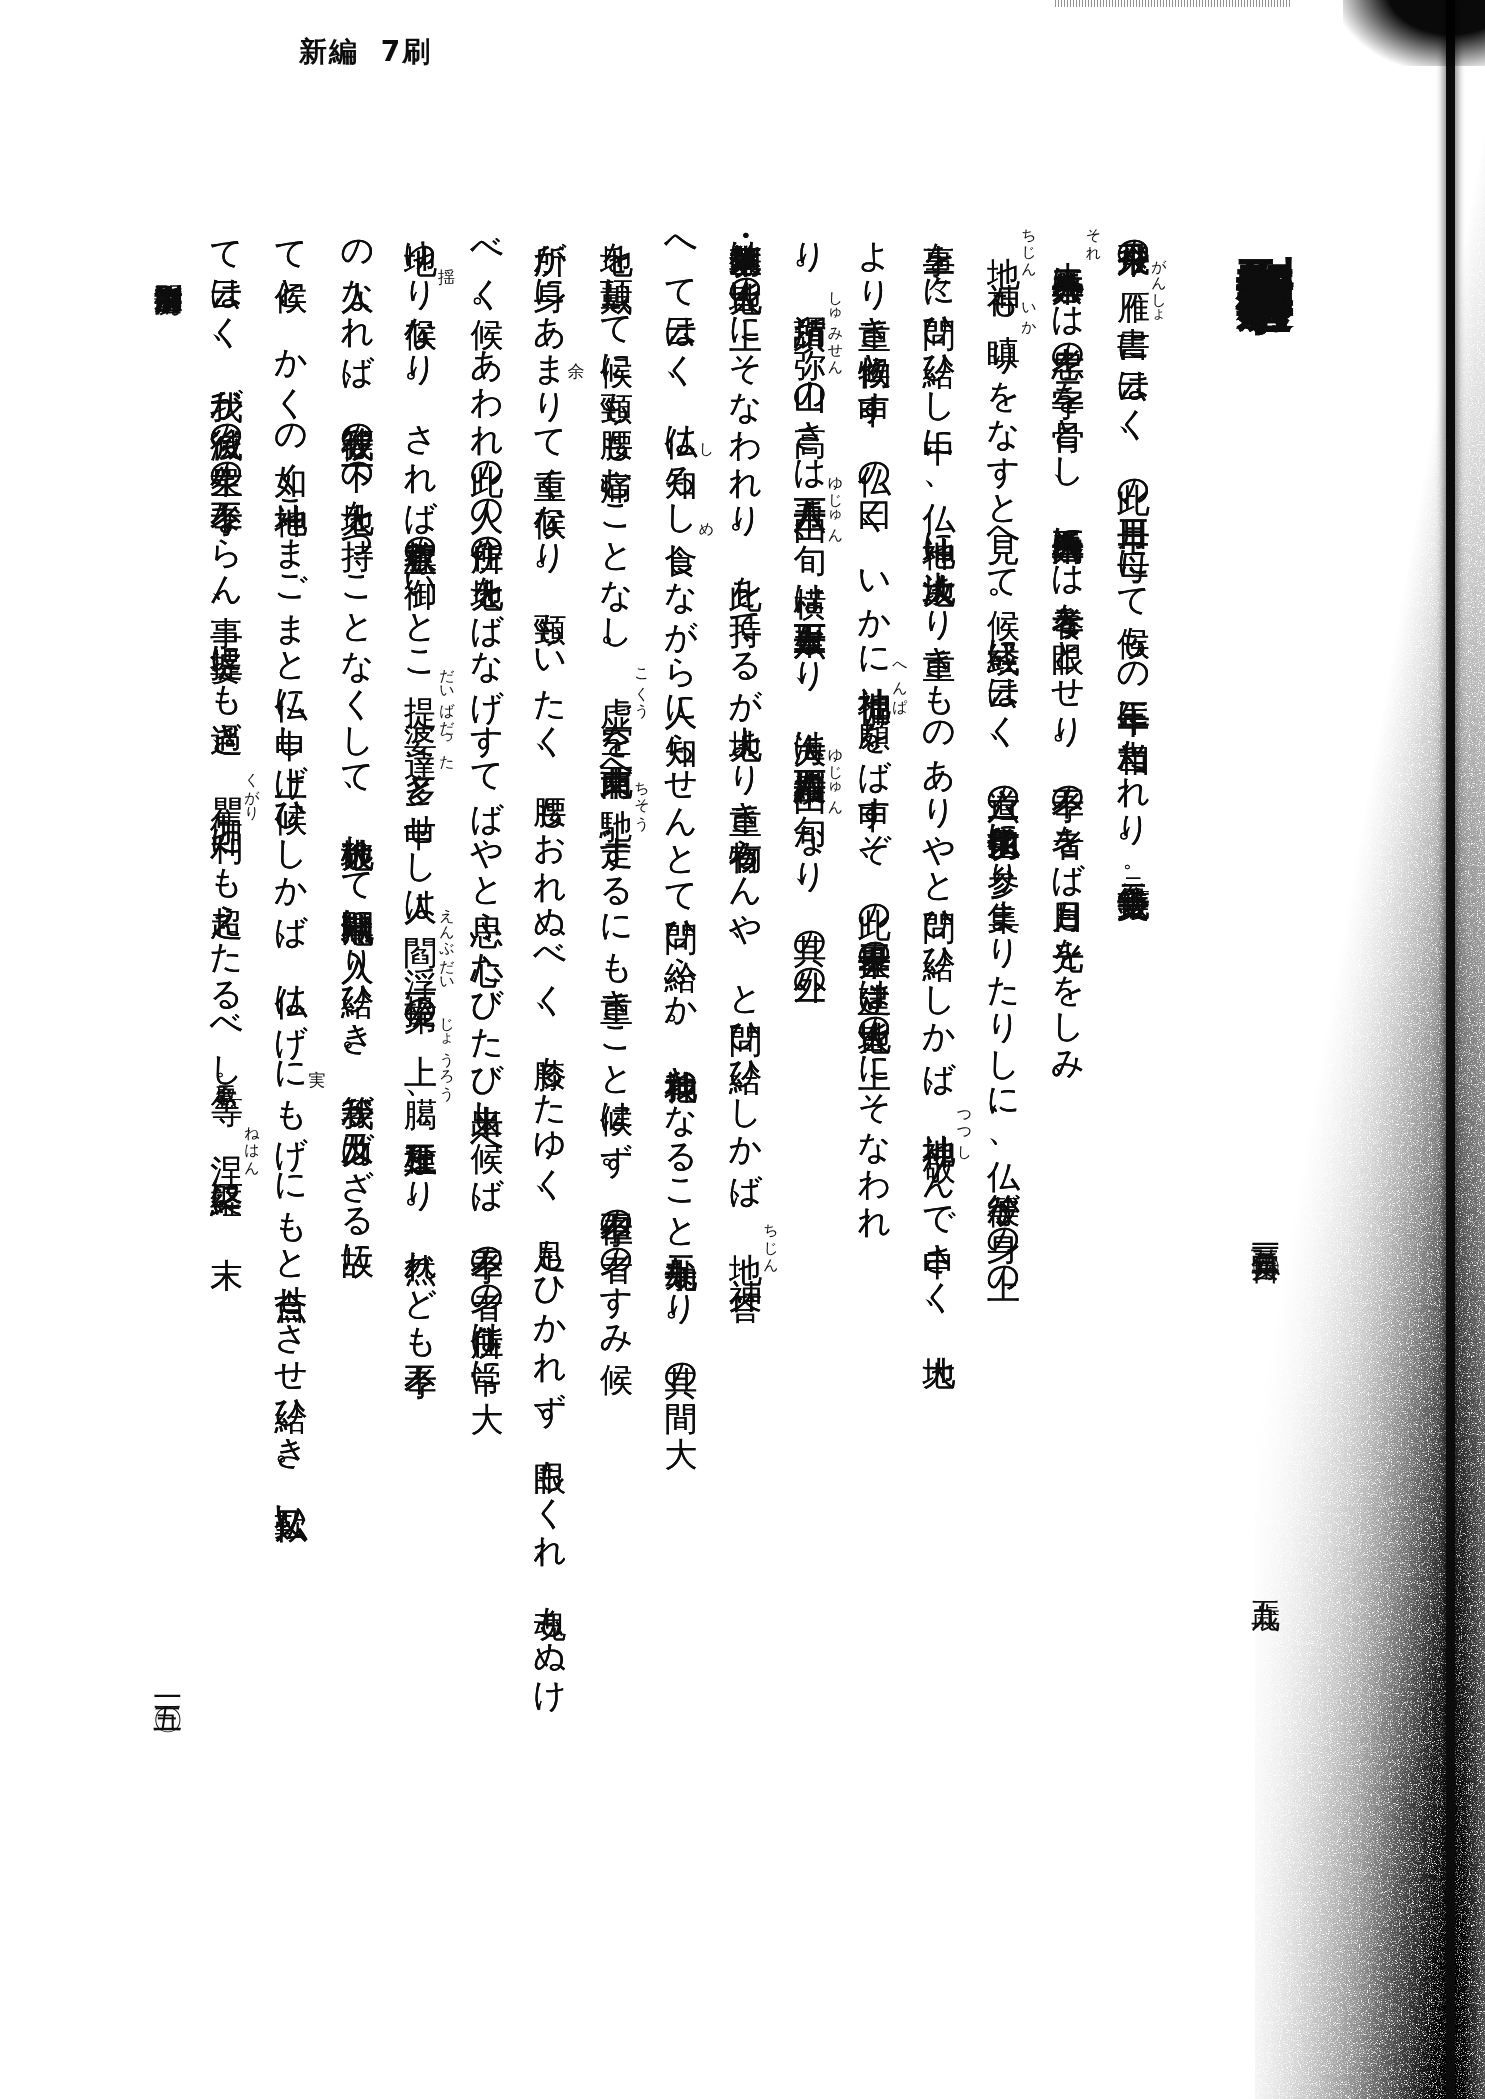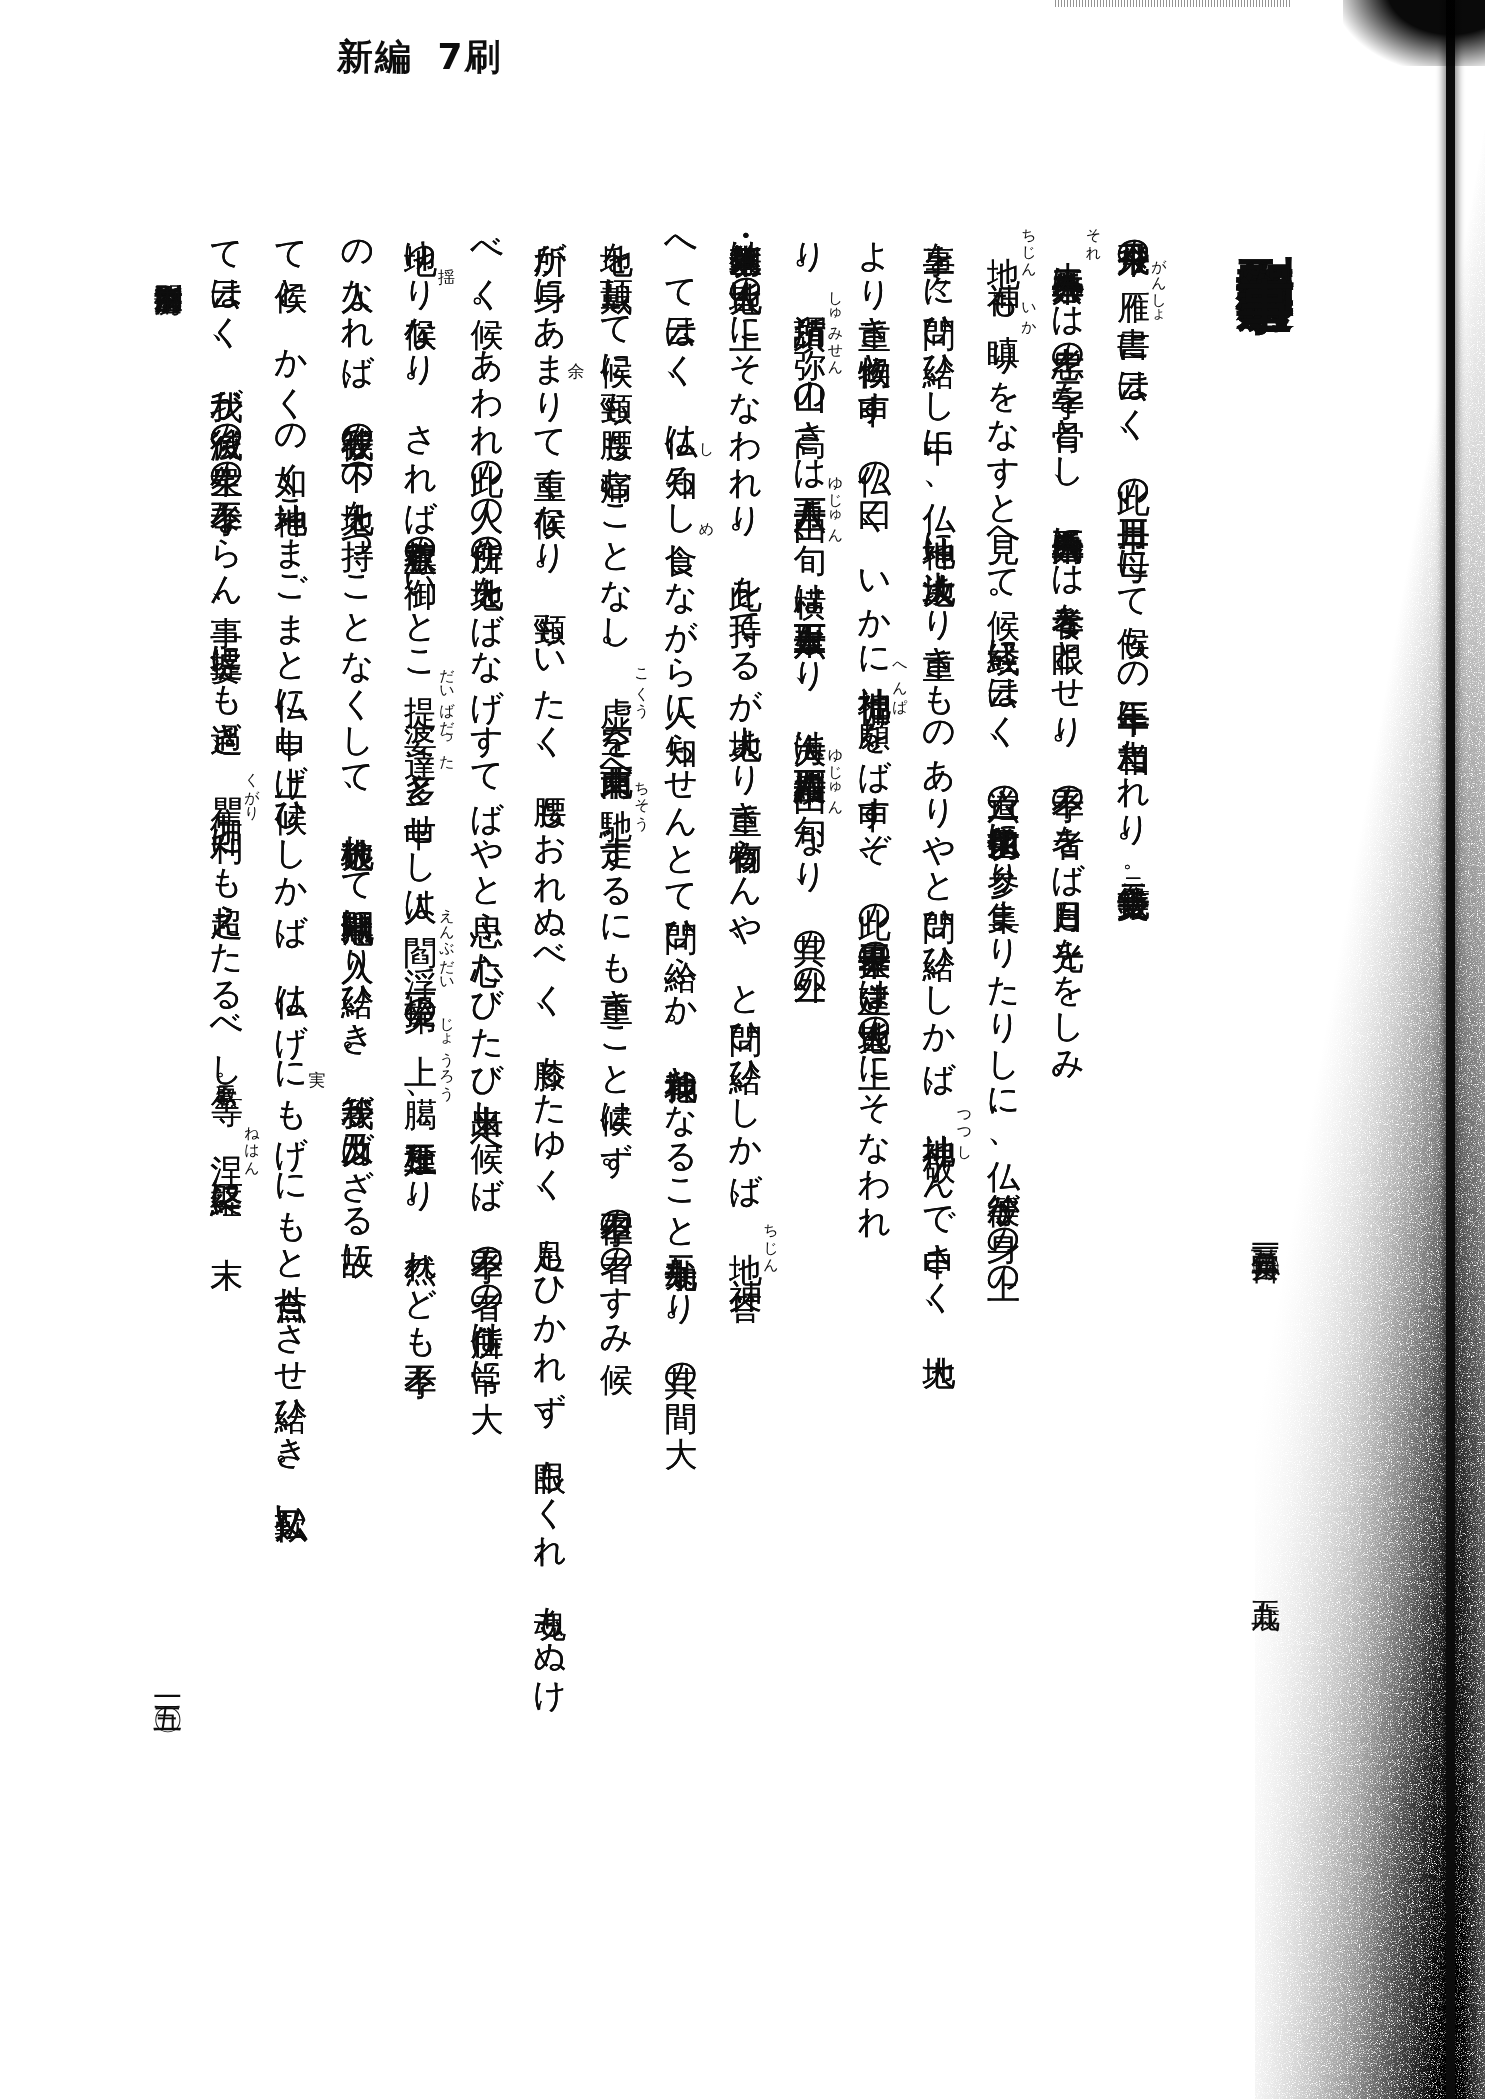--- a/index.html
+++ b/index.html
@@ -32,23 +32,22 @@
   }
   .top-speckle{
     position:absolute;top:0;left:1055px;width:235px;height:7px;
     background:repeating-linear-gradient(90deg, rgba(25,25,25,.85) 0 1px, rgba(255,255,255,0) 1px 3px);
     opacity:.55;
   }
   
   .edition-header{
     position:absolute;top:33px;left:299px;
     font-family:"DejaVu Sans","Liberation Sans",sans-serif;
-    font-weight:bold;font-size:36px;letter-spacing:2px;word-spacing:10px;
+    font-weight:bold;font-size:28px;letter-spacing:2px;word-spacing:10px;
     white-space:pre;
-    margin-left:38px;
   }
   
   .vtext{writing-mode:vertical-rl;text-orientation:upright;white-space:pre-line;}
   .main-title{
     position:absolute;top:210px;left:1234px;height:720px;
     font-size:58px;line-height:64px;letter-spacing:2px;font-weight:bold;
     text-shadow:0 0 .6px #000;
   }
   .dateline{
     position:absolute;top:1226px;left:1249px;height:320px;

